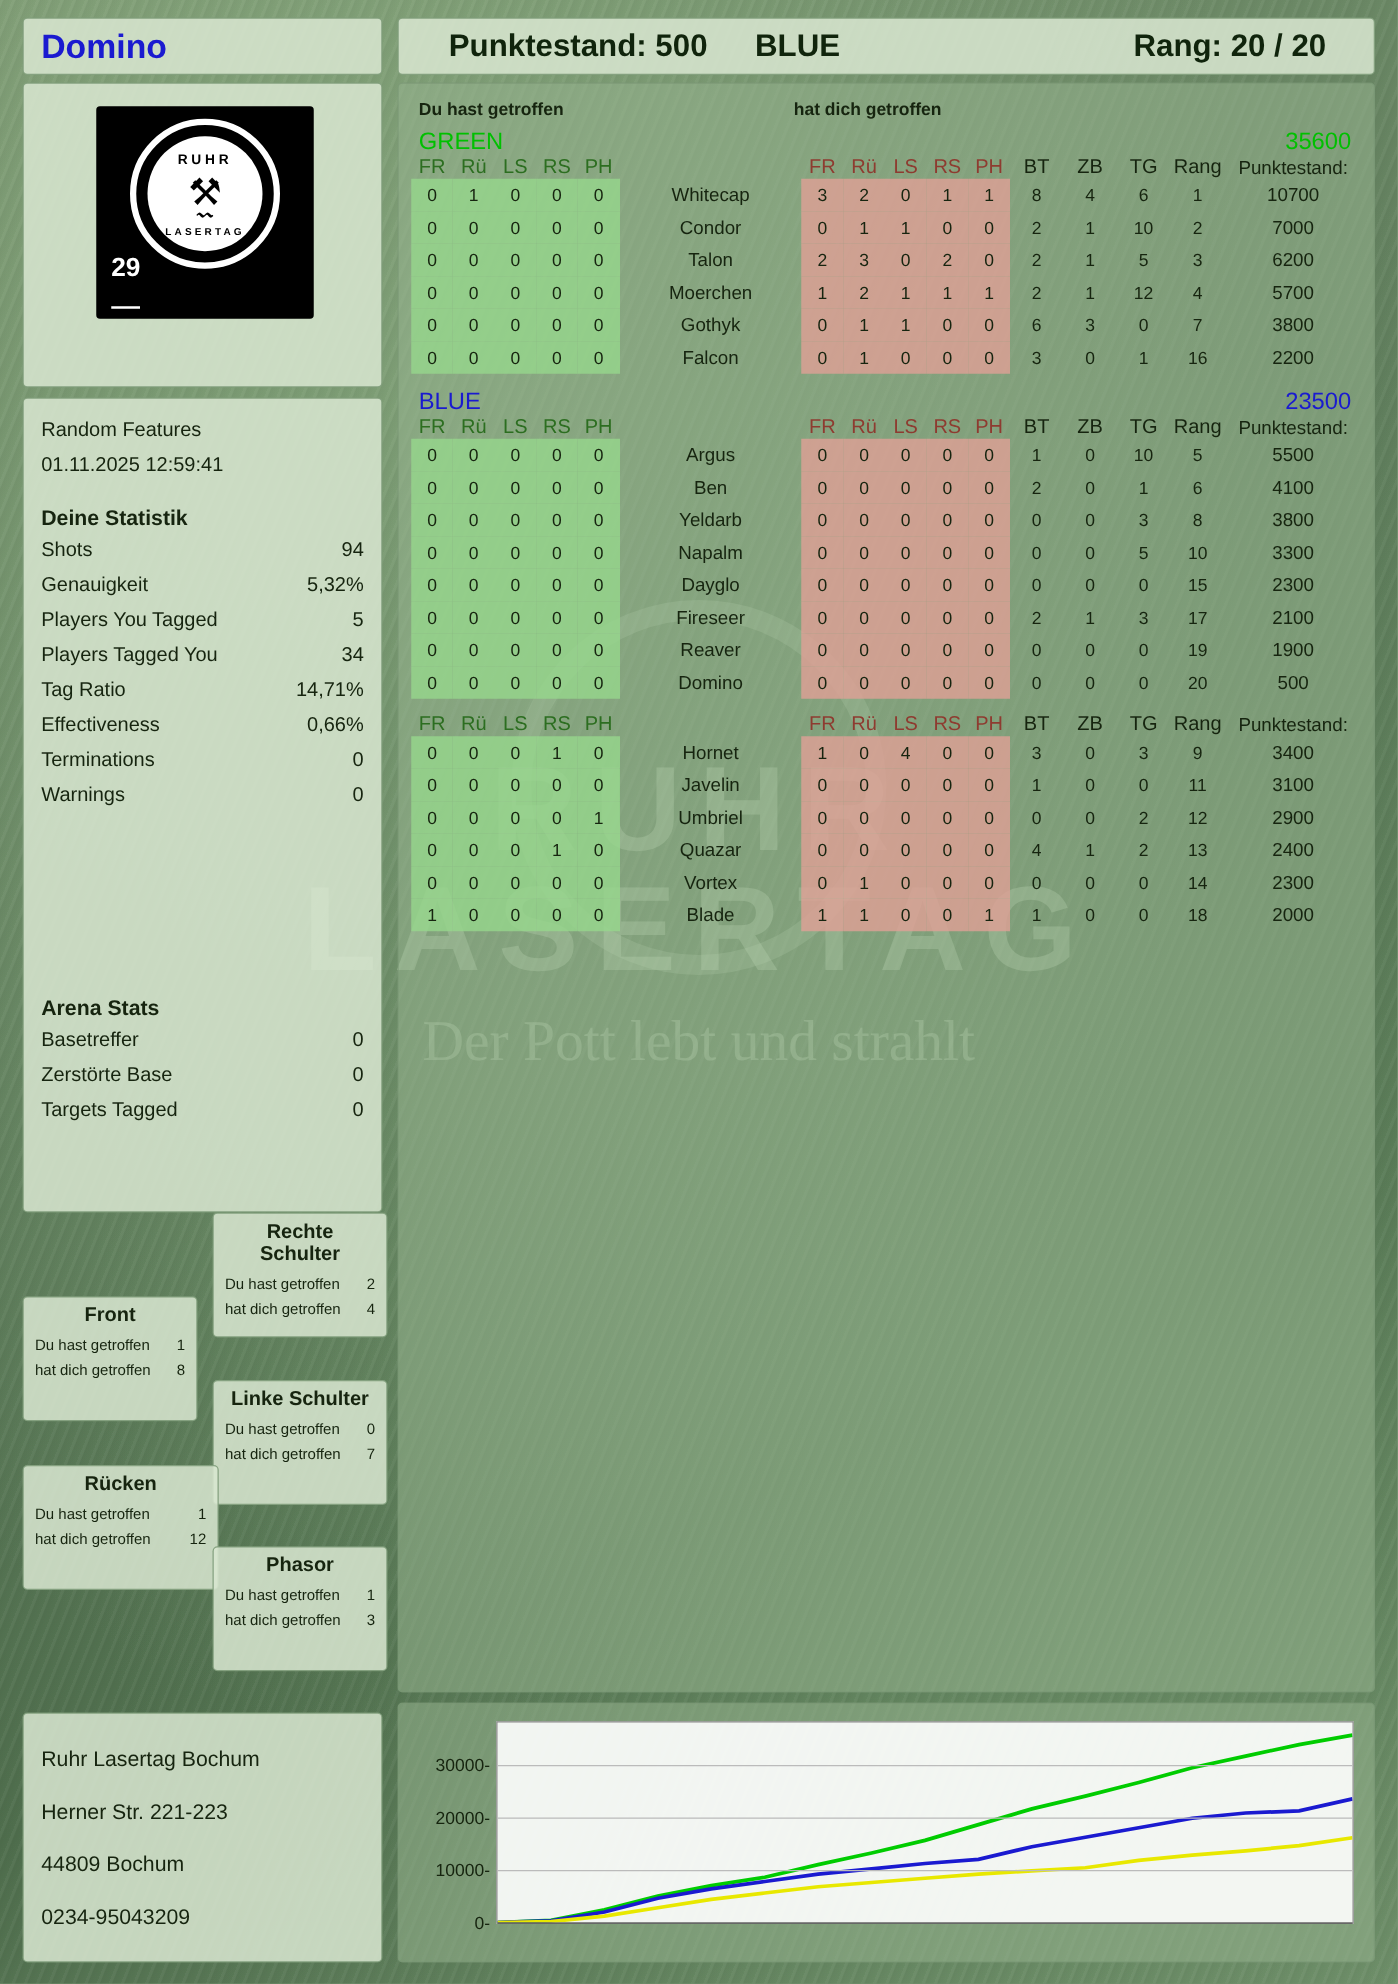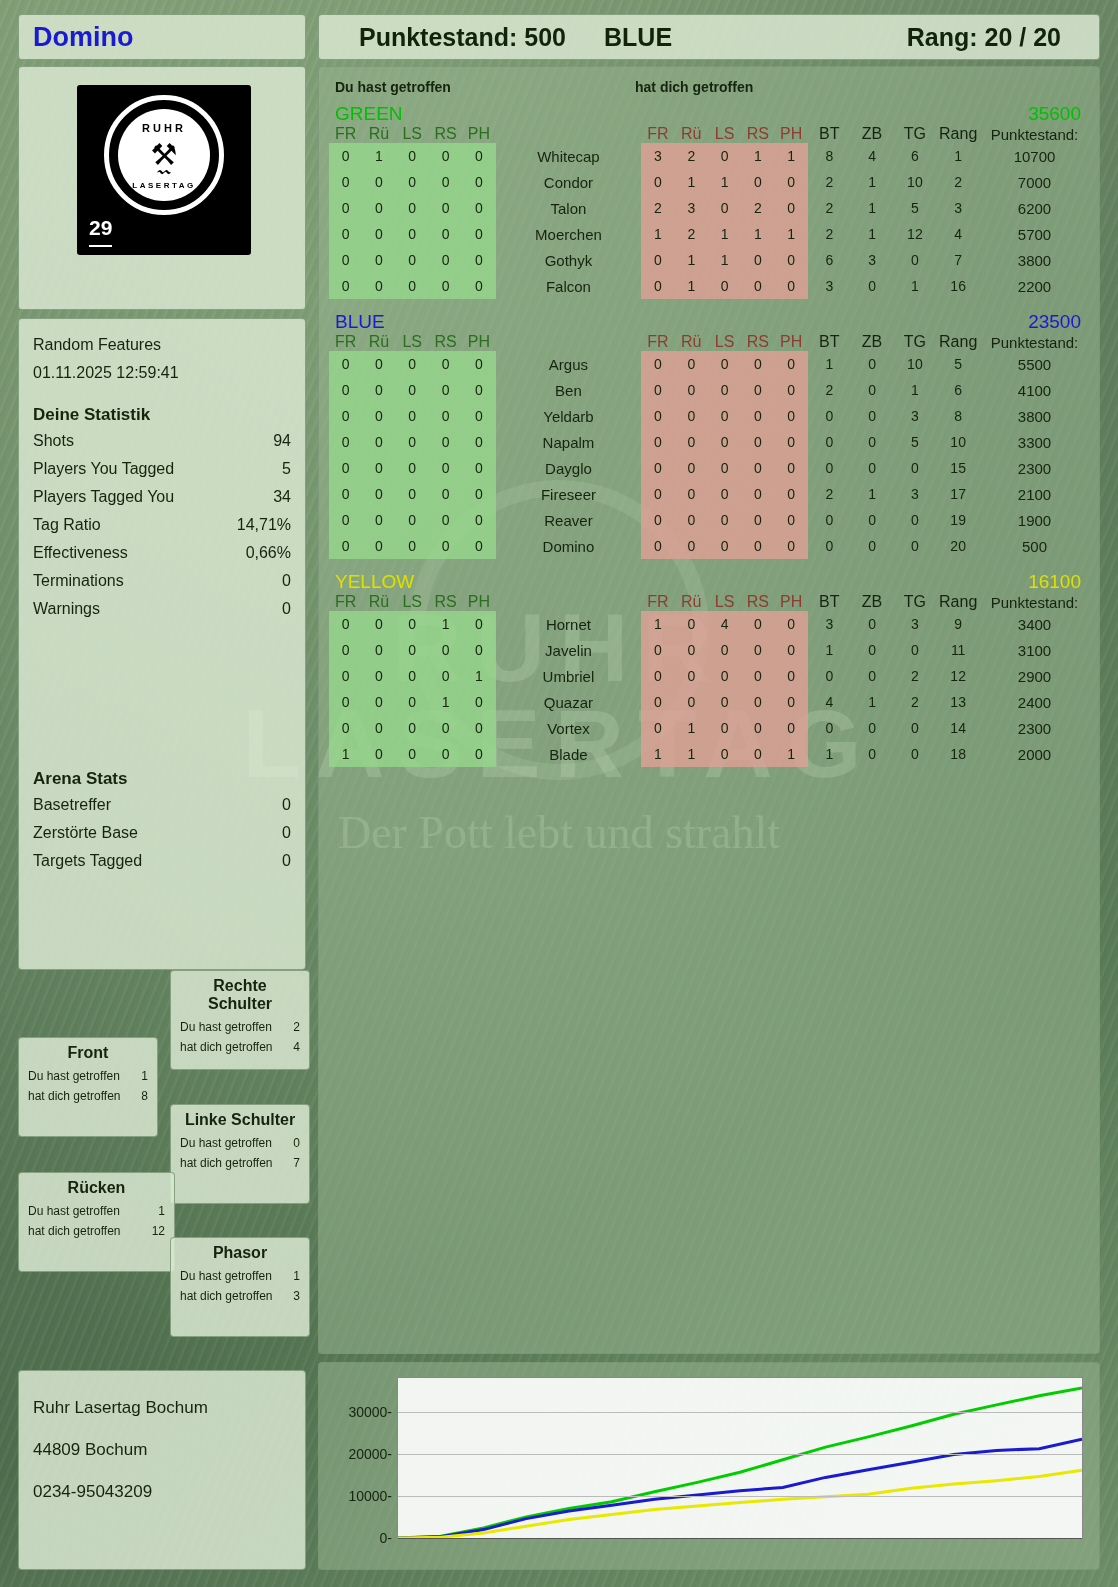--- a/index.html
+++ b/index.html
@@ -100,21 +100,21 @@
   .logo-hammers {
     position:absolute; left:50%; top:50%; transform:translate(-50%,-50%);
     font-size:30px; color:#000; line-height:1;
   }
   .logo-waves {
     position:absolute; left:50%; bottom:23px; transform:translateX(-50%);
     font-size:13px; color:#000; line-height:1;
   }
   .logo-num {
     position:absolute; left:12px; bottom:8px; font-size:21px; font-weight:bold; color:#fff;
-    border-bottom:2px solid #fff; padding-bottom:5px;
+    border-bottom:2px solid #fff; padding-bottom:18px;
   }
 
   #game-panel { left:18px; top:318px; width:288px; height:652px; padding:12px 14px; }
   .row { display:flex; justify-content:space-between; font-size:16px; color:#16240f; padding:5px 0; }
   .row .lbl { }
   .row .val { }
   .hdr-row { font-weight:bold; font-size:17px; }
   .sec-title { font-weight:bold; font-size:17px; color:#16240f; padding:6px 0 2px 0; }
   .spacer { height:12px; }
 
@@ -215,20 +215,24 @@
   <div class="row">
     <span class="lbl">01.11.2025 12:59:41</span>
   </div>
   <div class="spacer"></div>
   <div class="sec-title">Deine Statistik</div>
   <div class="row">
       <span>Shots</span>
       <span>94</span>
     </div>
   <div class="row">
+      <span>Genauigkeit</span>
+      <span>5,32%</span>
+    </div>
+  <div class="row">
       <span>Players You Tagged</span>
       <span>5</span>
     </div>
   <div class="row">
       <span>Players Tagged You</span>
       <span>34</span>
     </div>
   <div class="row">
       <span>Tag Ratio</span>
       <span>14,71%</span>
@@ -313,20 +317,21 @@
       <span>1</span>
     </div>
   <div class="r">
       <span>hat dich getroffen</span>
       <span>3</span>
     </div>
 </div>
 
 <div class="panel" id="address-panel">
   <div class="a">Ruhr Lasertag Bochum</div>
+  <div class="a">Herner Str. 221-223</div>
   <div class="a">44809 Bochum</div>
   <div class="a">0234-95043209</div>
 </div>
 
 <div class="panel-dark" id="main-panel">
   <div class="colhead">
     <span class="c1">Du hast getroffen</span>
     <span class="c2">hat dich getroffen</span>
   </div>
   <table class="teamtbl" id="score-table">
@@ -627,25 +632,20 @@
           <td class="num r">0</td>
           <td class="num r">0</td>
           <td class="wide">0</td>
           <td class="wide">0</td>
           <td class="wide">0</td>
           <td class="wide">20</td>
           <td class="pts">500</td>
         </tr>
         <tr class="gap">
           <td colspan="16"></td>
-        </tr>
-        <tr class="team-header-row">
-          <td class="team-title-cell t-yellow" colspan="6">YELLOW</td>
-          <td colspan="9"></td>
-          <td class="team-total-cell t-yellow">16100</td>
         </tr>
         <tr class="sub">
           <td class="num sub-green">FR</td>
           <td class="num sub-green">Rü</td>
           <td class="num sub-green">LS</td>
           <td class="num sub-green">RS</td>
           <td class="num sub-green">PH</td>
           <td class="nm"></td>
           <td class="num sub-red">FR</td>
           <td class="num sub-red">Rü</td>

